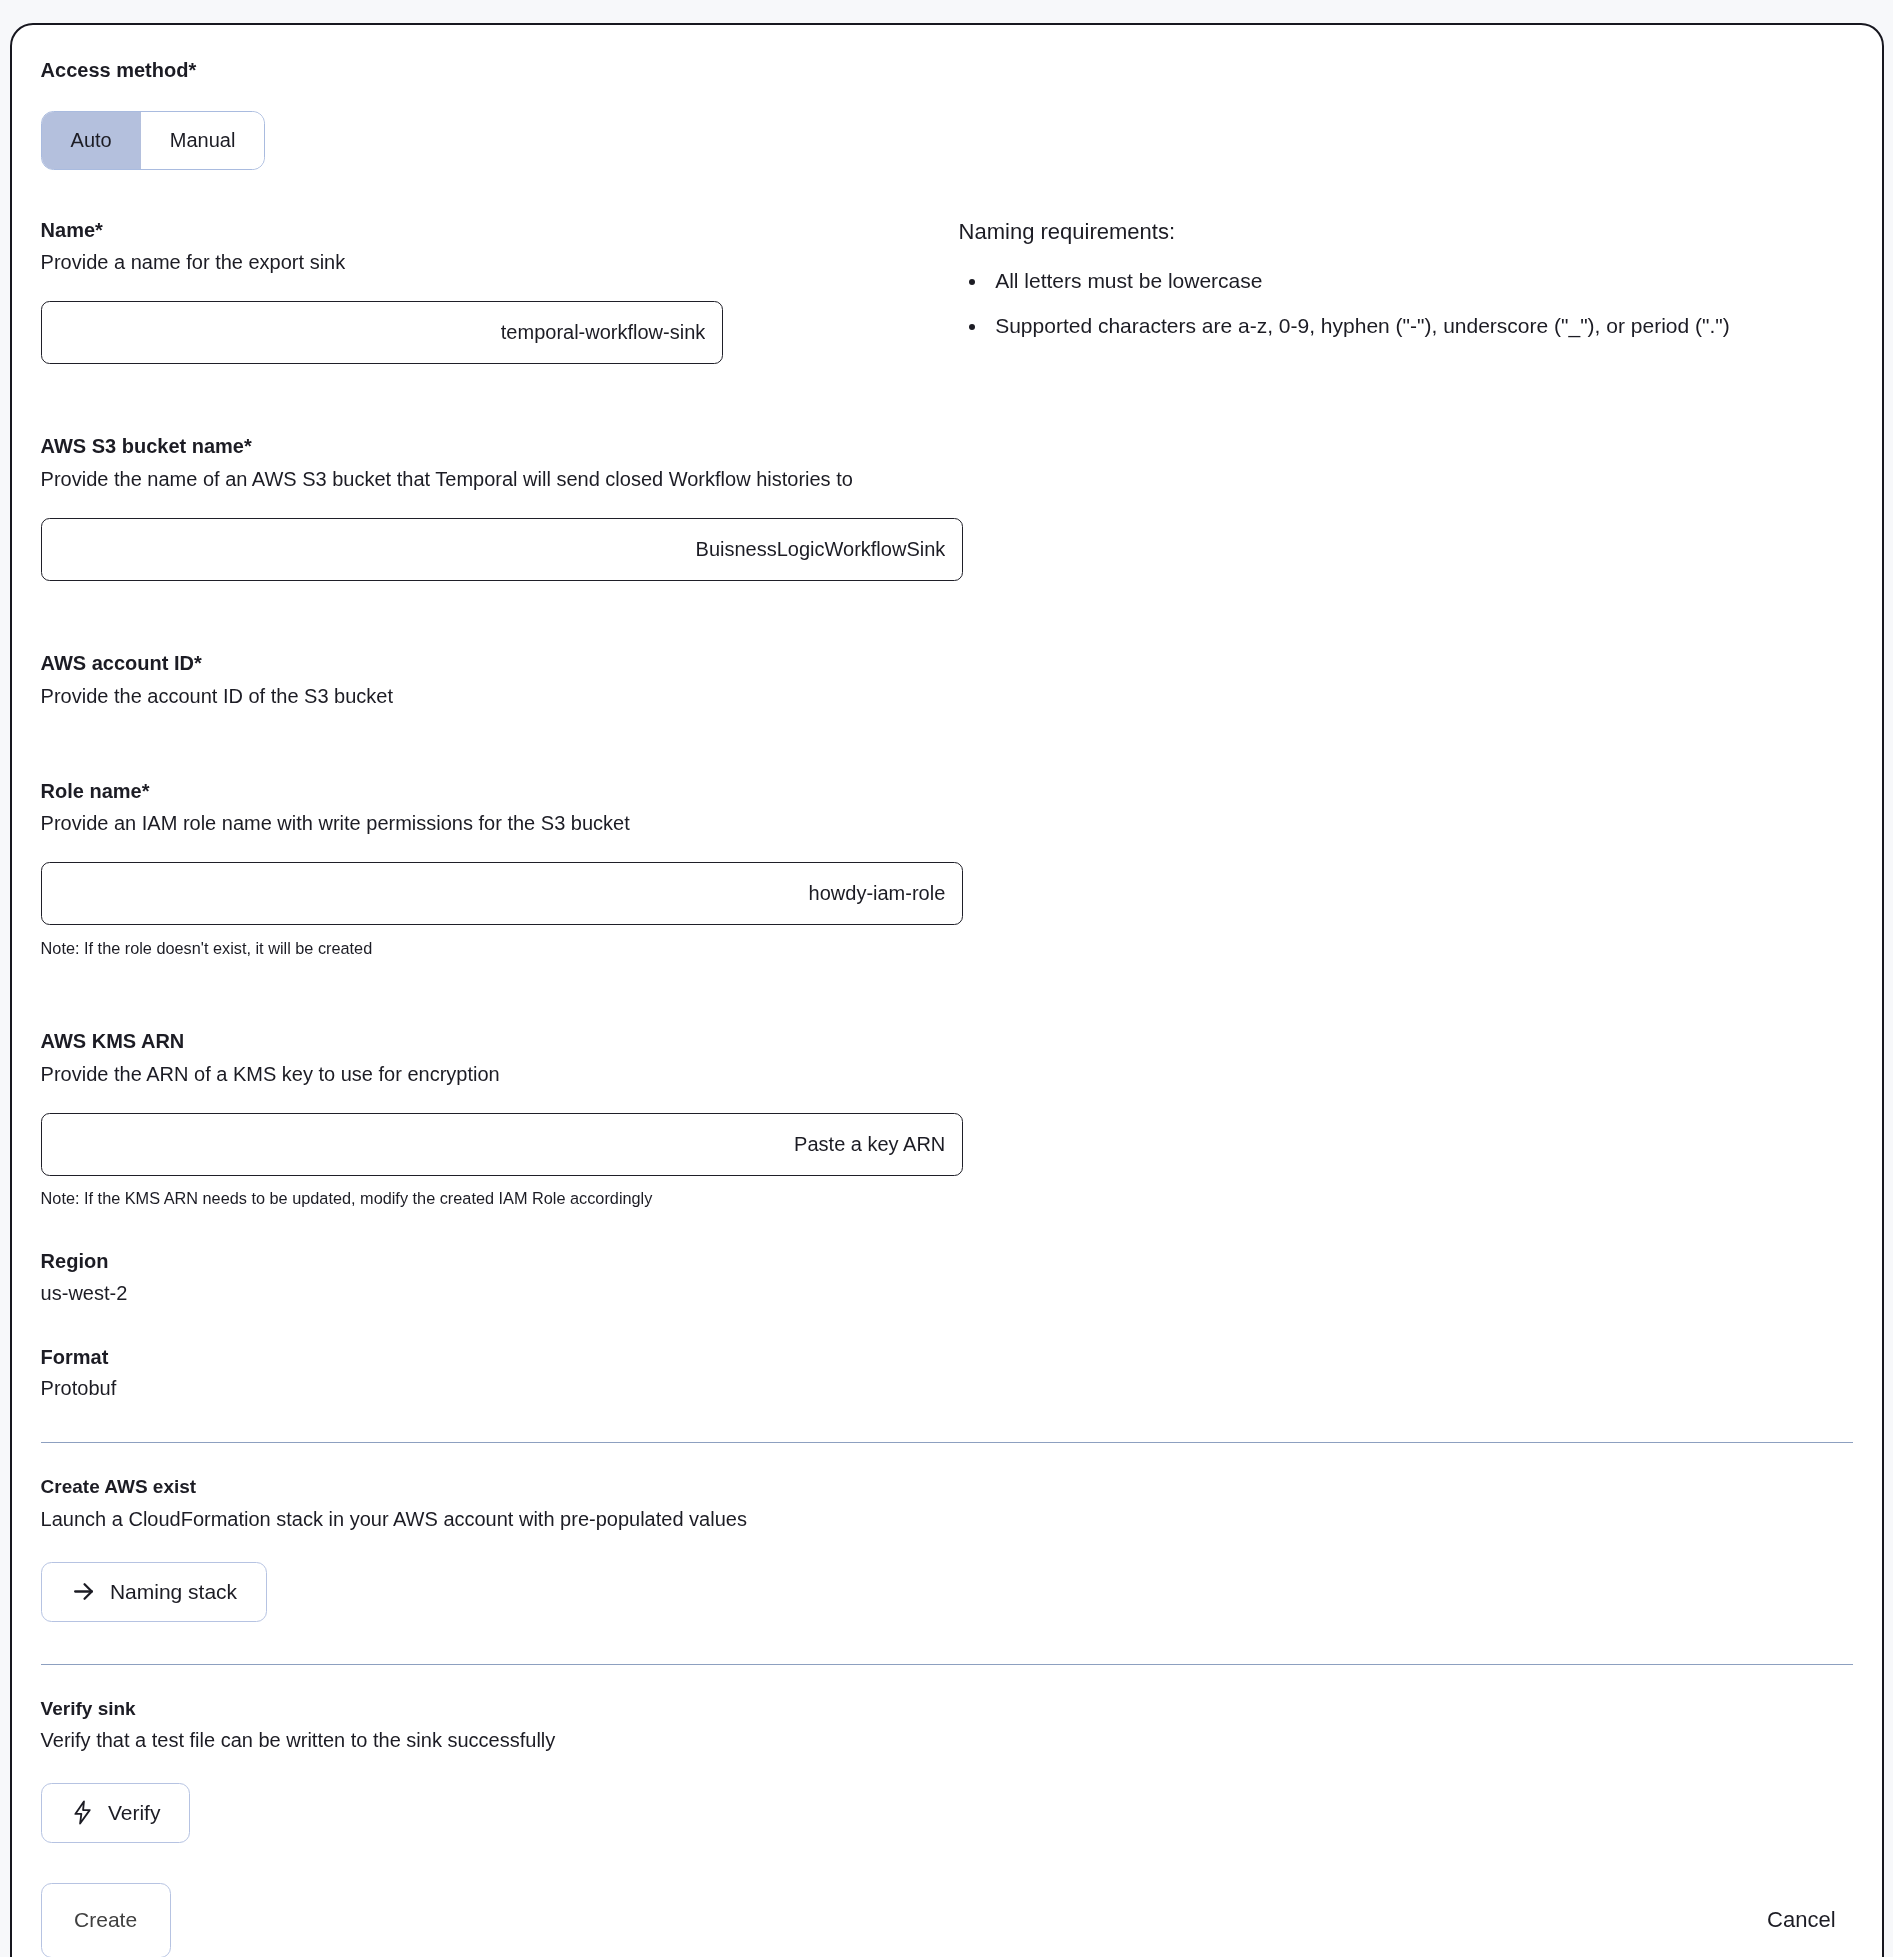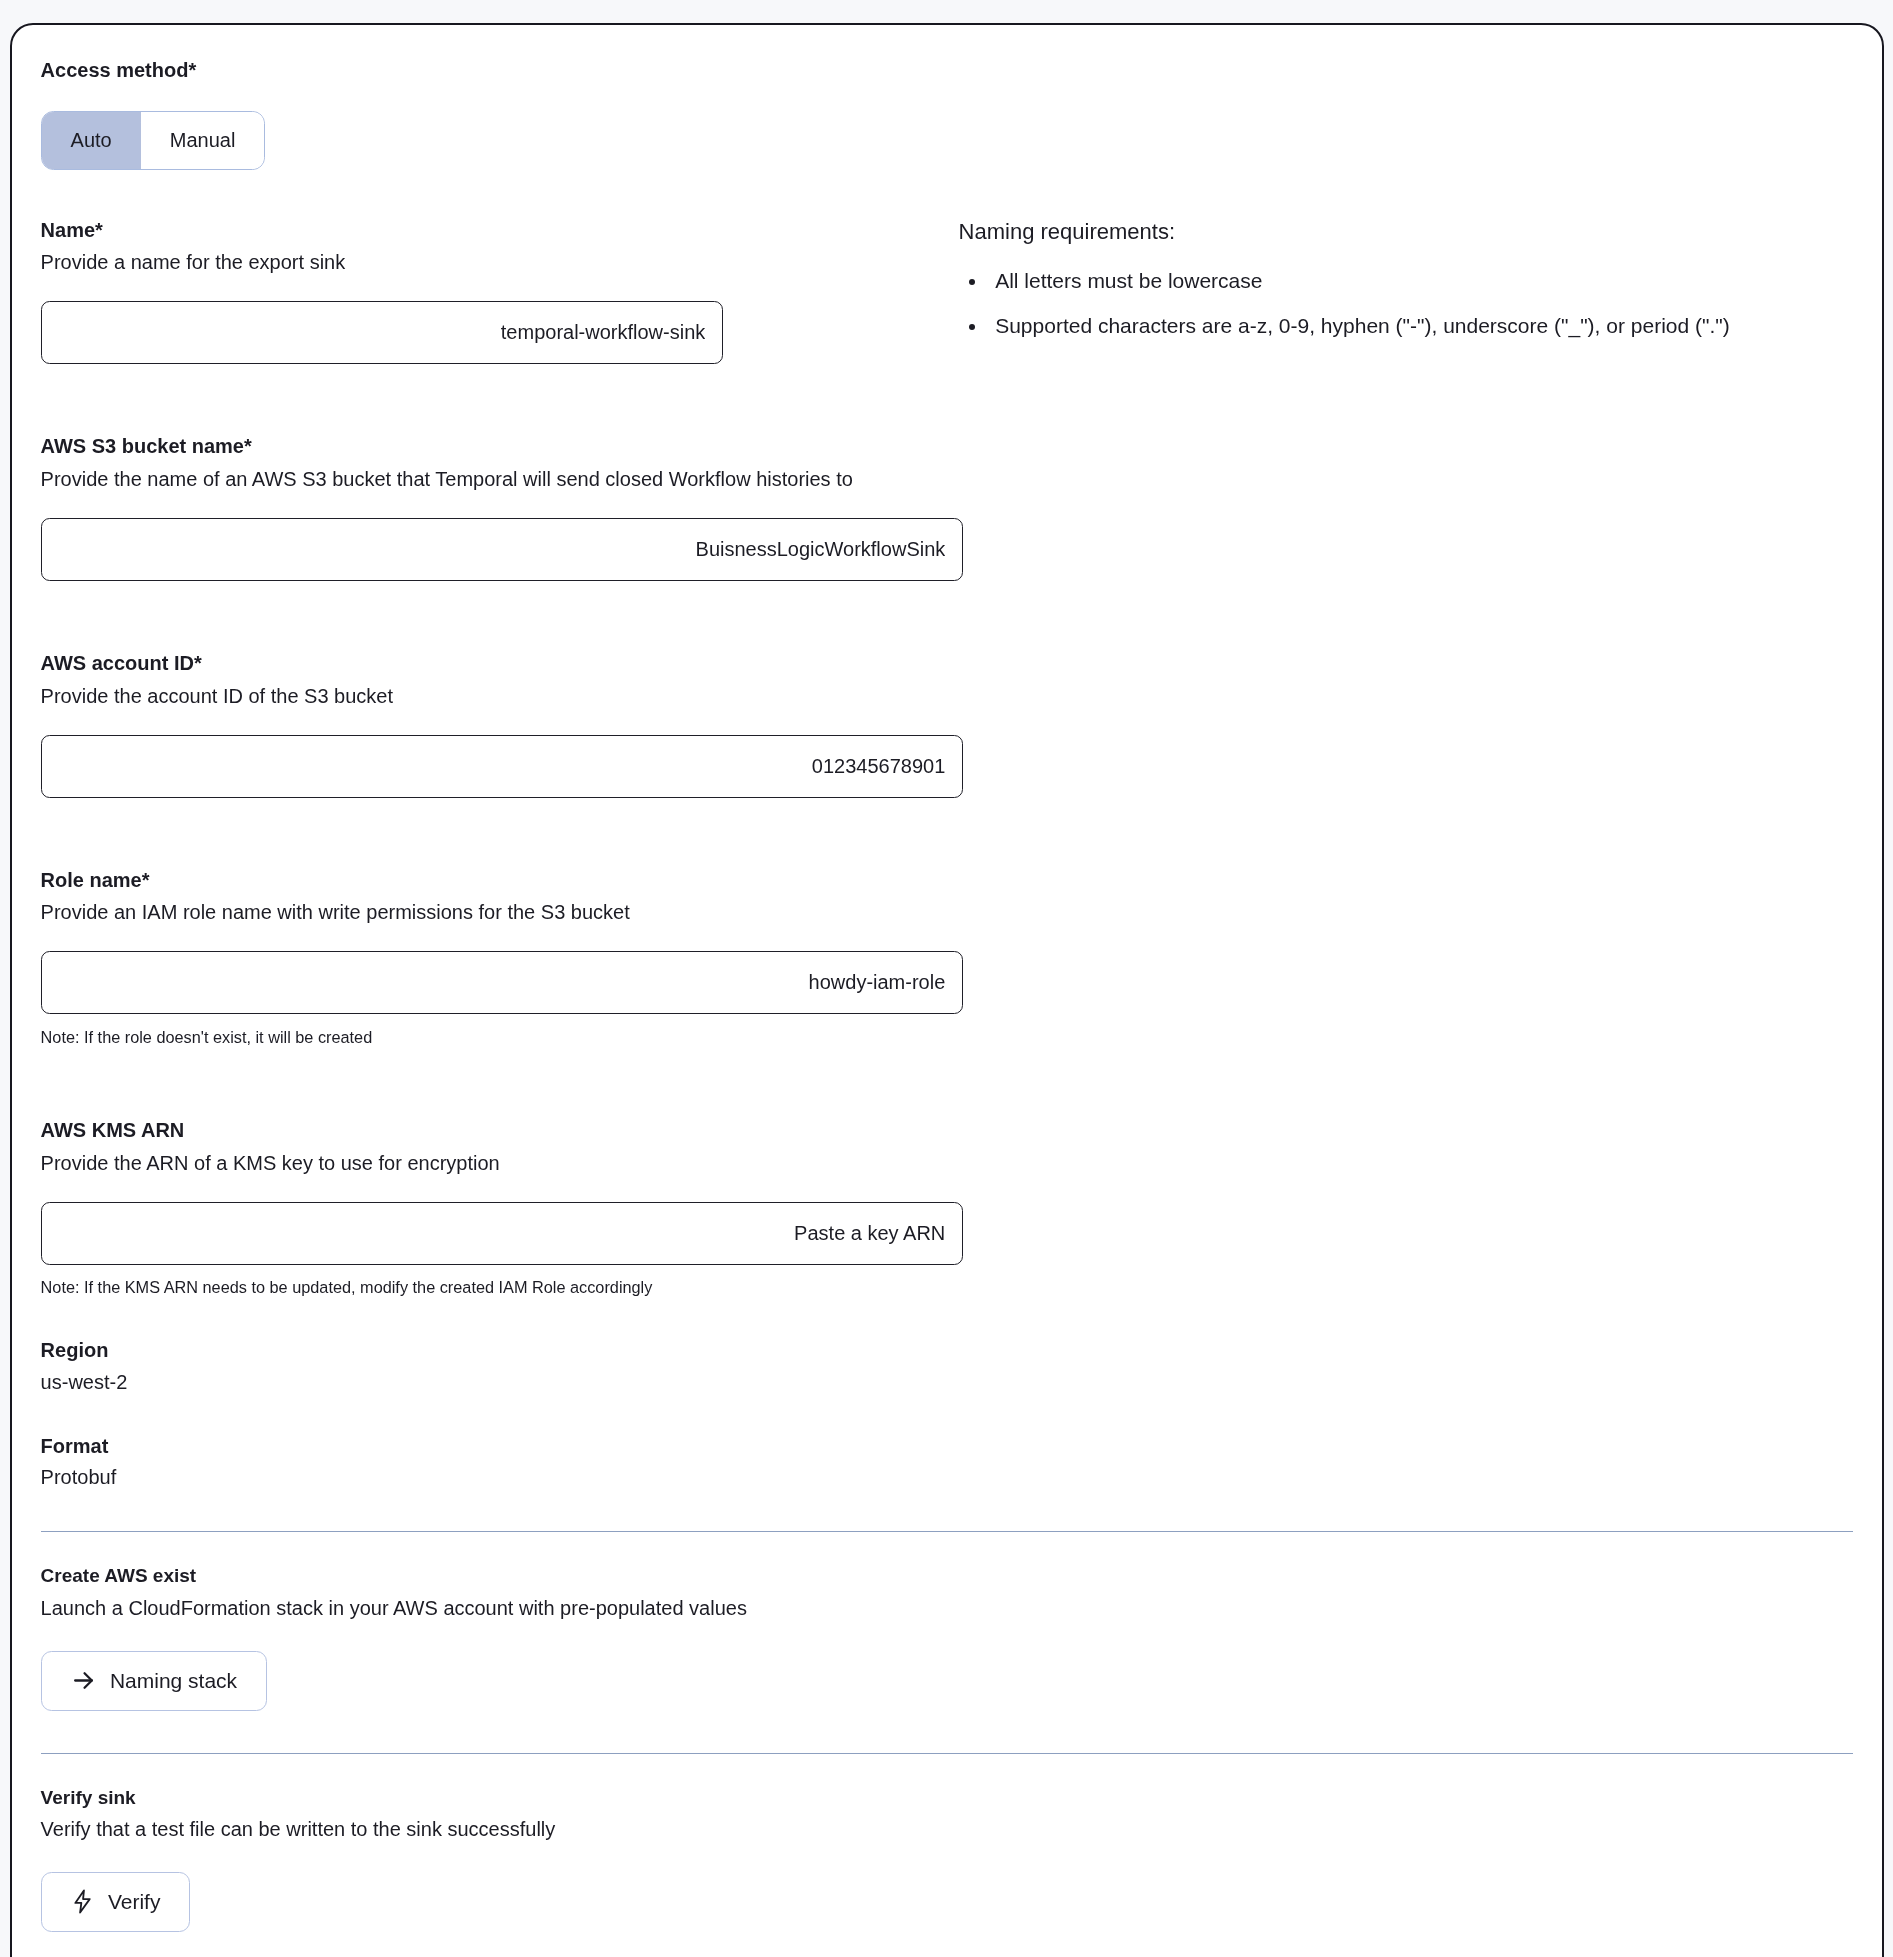--- a/index.html
+++ b/index.html
@@ -112,27 +112,27 @@
 
   .footer-row {
     display: flex;
     justify-content: space-between;
     align-items: center;
     margin-top: 40px;
     padding-right: 17px;
   }
   .create-btn {
     padding: 0 32.5px;
-    height: 60px;
+    height: 75px;
     background: #ffffff;
     border: 1.9px solid #b6c3e2;
     border-radius: 10.5px;
     font-size: 21px;
     font-family: "Liberation Sans", "DejaVu Sans", sans-serif;
-    color: #0369a1;
+    color: #404040;
     cursor: pointer;
   }
   .cancel-btn {
     background: none;
     border: none;
     font-size: 22px;
     font-family: "Liberation Sans", "DejaVu Sans", sans-serif;
     color: #1c1c24;
     cursor: pointer;
     padding: 0;
@@ -170,21 +170,20 @@
   <div class="field-group">
     <div class="field-label">AWS S3 bucket name*</div>
     <div class="field-desc">Provide the name of an AWS S3 bucket that Temporal will send closed Workflow histories to</div>
     <input type="text" class="text-input input-wide" value="BuisnessLogicWorkflowSink" style="">
   </div>
 
   
   <div class="field-group">
     <div class="field-label">AWS account ID*</div>
     <div class="field-desc">Provide the account ID of the S3 bucket</div>
-    <input type="text" class="text-input input-wide" value="012345678901" style="">
   </div>
 
   
   <div class="field-group">
     <div class="field-label">Role name*</div>
     <div class="field-desc">Provide an IAM role name with write permissions for the S3 bucket</div>
     <input type="text" class="text-input input-wide" value="howdy-iam-role" style="">
     <div class="field-note">Note: If the role doesn't exist, it will be created</div>
   </div>
 

